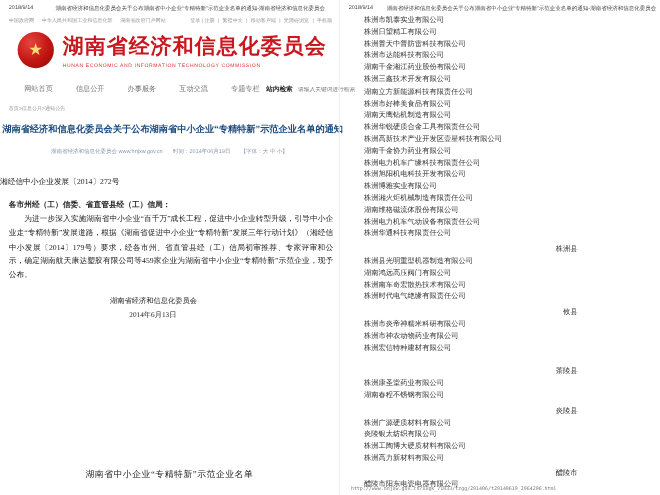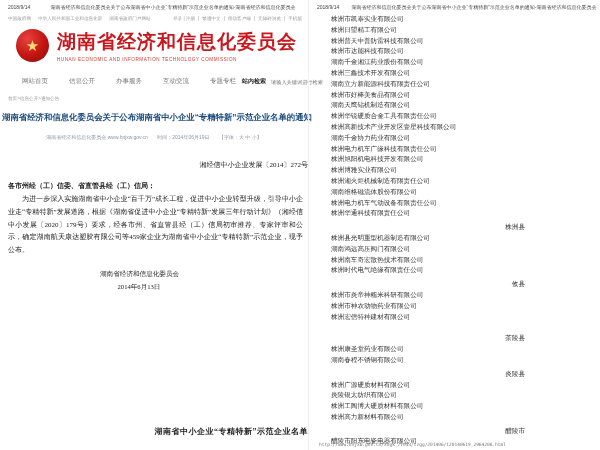--- a/index.html
+++ b/index.html
@@ -38,29 +38,29 @@
   .search-input{color:#aaa;border:none;background:transparent;font-size:5.2px;width:58px;padding:0}
 
   .breadcrumb{position:absolute;top:96px;left:8px;font-size:4.6px;color:#999;white-space:nowrap}
 
   
   .article-title{position:absolute;top:112px;left:2px;right:2px;text-align:center;
                  font-size:8.4px;font-weight:bold;color:#1b4a7e;white-space:nowrap}
   .article-meta{position:absolute;top:134px;left:0;right:0;text-align:center;font-size:5px;color:#8a97a8;white-space:nowrap}
   .article-meta span{margin:0 4px}
   .serif{font-family:"Liberation Serif","DejaVu Serif",serif}
-  .doc-no{position:absolute;top:160px;left:0;right:0;text-align:right;font-size:7px;color:#222}
+  .doc-no{position:absolute;top:160px;left:0;right:0;text-align:left;font-size:7px;color:#222}
   .salutation{position:absolute;top:181px;left:8px;font-size:7px;font-weight:bold;color:#222;white-space:nowrap}
   .para{position:absolute;top:193px;left:8px;right:5px;font-size:7px;line-height:12.8px;
         text-align:justify;text-indent:14px;color:#222}
   .attachment{position:absolute;top:254px;left:22px;font-size:7px;color:#222;white-space:nowrap}
   .signer-block{position:absolute;top:267px;left:100px;width:78px;text-align:center;
                 font-size:6.6px;color:#222;line-height:13px;white-space:nowrap}
-  .list-heading{position:absolute;top:426px;left:0;right:0;text-align:right;
-                font-size:8px;font-weight:bold;color:#222;letter-spacing:.5px}
+  .list-heading{position:absolute;top:426px;left:0;right:0;text-align:center;
+                font-size:8px;font-weight:normal;color:#222;letter-spacing:.5px}
 
   
   .company-list{position:absolute;top:14px;left:22px;right:6px;font-size:6.6px;color:#333}
   .company-list .line{height:10.8px;line-height:10.8px;white-space:nowrap;overflow:hidden}
   .company-list .region{text-align:right;padding-right:70px;margin-top:3px;color:#333}
   .company-list .region.big-gap{margin-top:11px}
 </style>
 </head>
 <body>
 
@@ -99,21 +99,21 @@
   <div class="article-title">湖南省经济和信息化委员会关于公布湖南省中小企业“专精特新”示范企业名单的通知</div>
 
   <div class="article-meta">
     <span>湖南省经济和信息化委员会 www.hnjxw.gov.cn</span>
     <span>时间：2014年06月19日</span>
     <span>【字体：大 中 小】</span>
   </div>
 
   <div class="doc-no serif">湘经信中小企业发展〔2014〕272号</div>
   <div class="salutation serif">各市州经（工）信委、省直管县经（工）信局：</div>
-  <div class="para serif">为进一步深入实施湖南省中小企业“百千万”成长工程，促进中小企业转型升级，引导中小企业走“专精特新”发展道路，根据《湖南省促进中小企业“专精特新”发展三年行动计划》（湘经信中小发展〔2020〕179号）要求，经各市州、省直管县经（工）信局初审推荐、专家评审和公示，确定湖南航天康达塑胶有限公司等459家企业为湖南省中小企业“专精特新”示范企业，现予公布。</div>
+  <div class="para serif">为进一步深入实施湖南省中小企业“百千万”成长工程，促进中小企业转型升级，引导中小企业走“专精特新”发展道路，根据《湖南省促进中小企业“专精特新”发展三年行动计划》（湘经信中小发展〔2014〕179号）要求，经各市州、省直管县经（工）信局初审推荐、专家评审和公示，确定湖南航天康达塑胶有限公司等459家企业为湖南省中小企业“专精特新”示范企业，现予公布。</div>
 
   <div class="signer-block serif">
     <div>湖南省经济和信息化委员会</div>
     <div>2014年6月13日</div>
   </div>
 
   <div class="list-heading serif">湖南省中小企业“专精特新”示范企业名单</div>
 </div>
 
 <div class="page" id="pageR">

